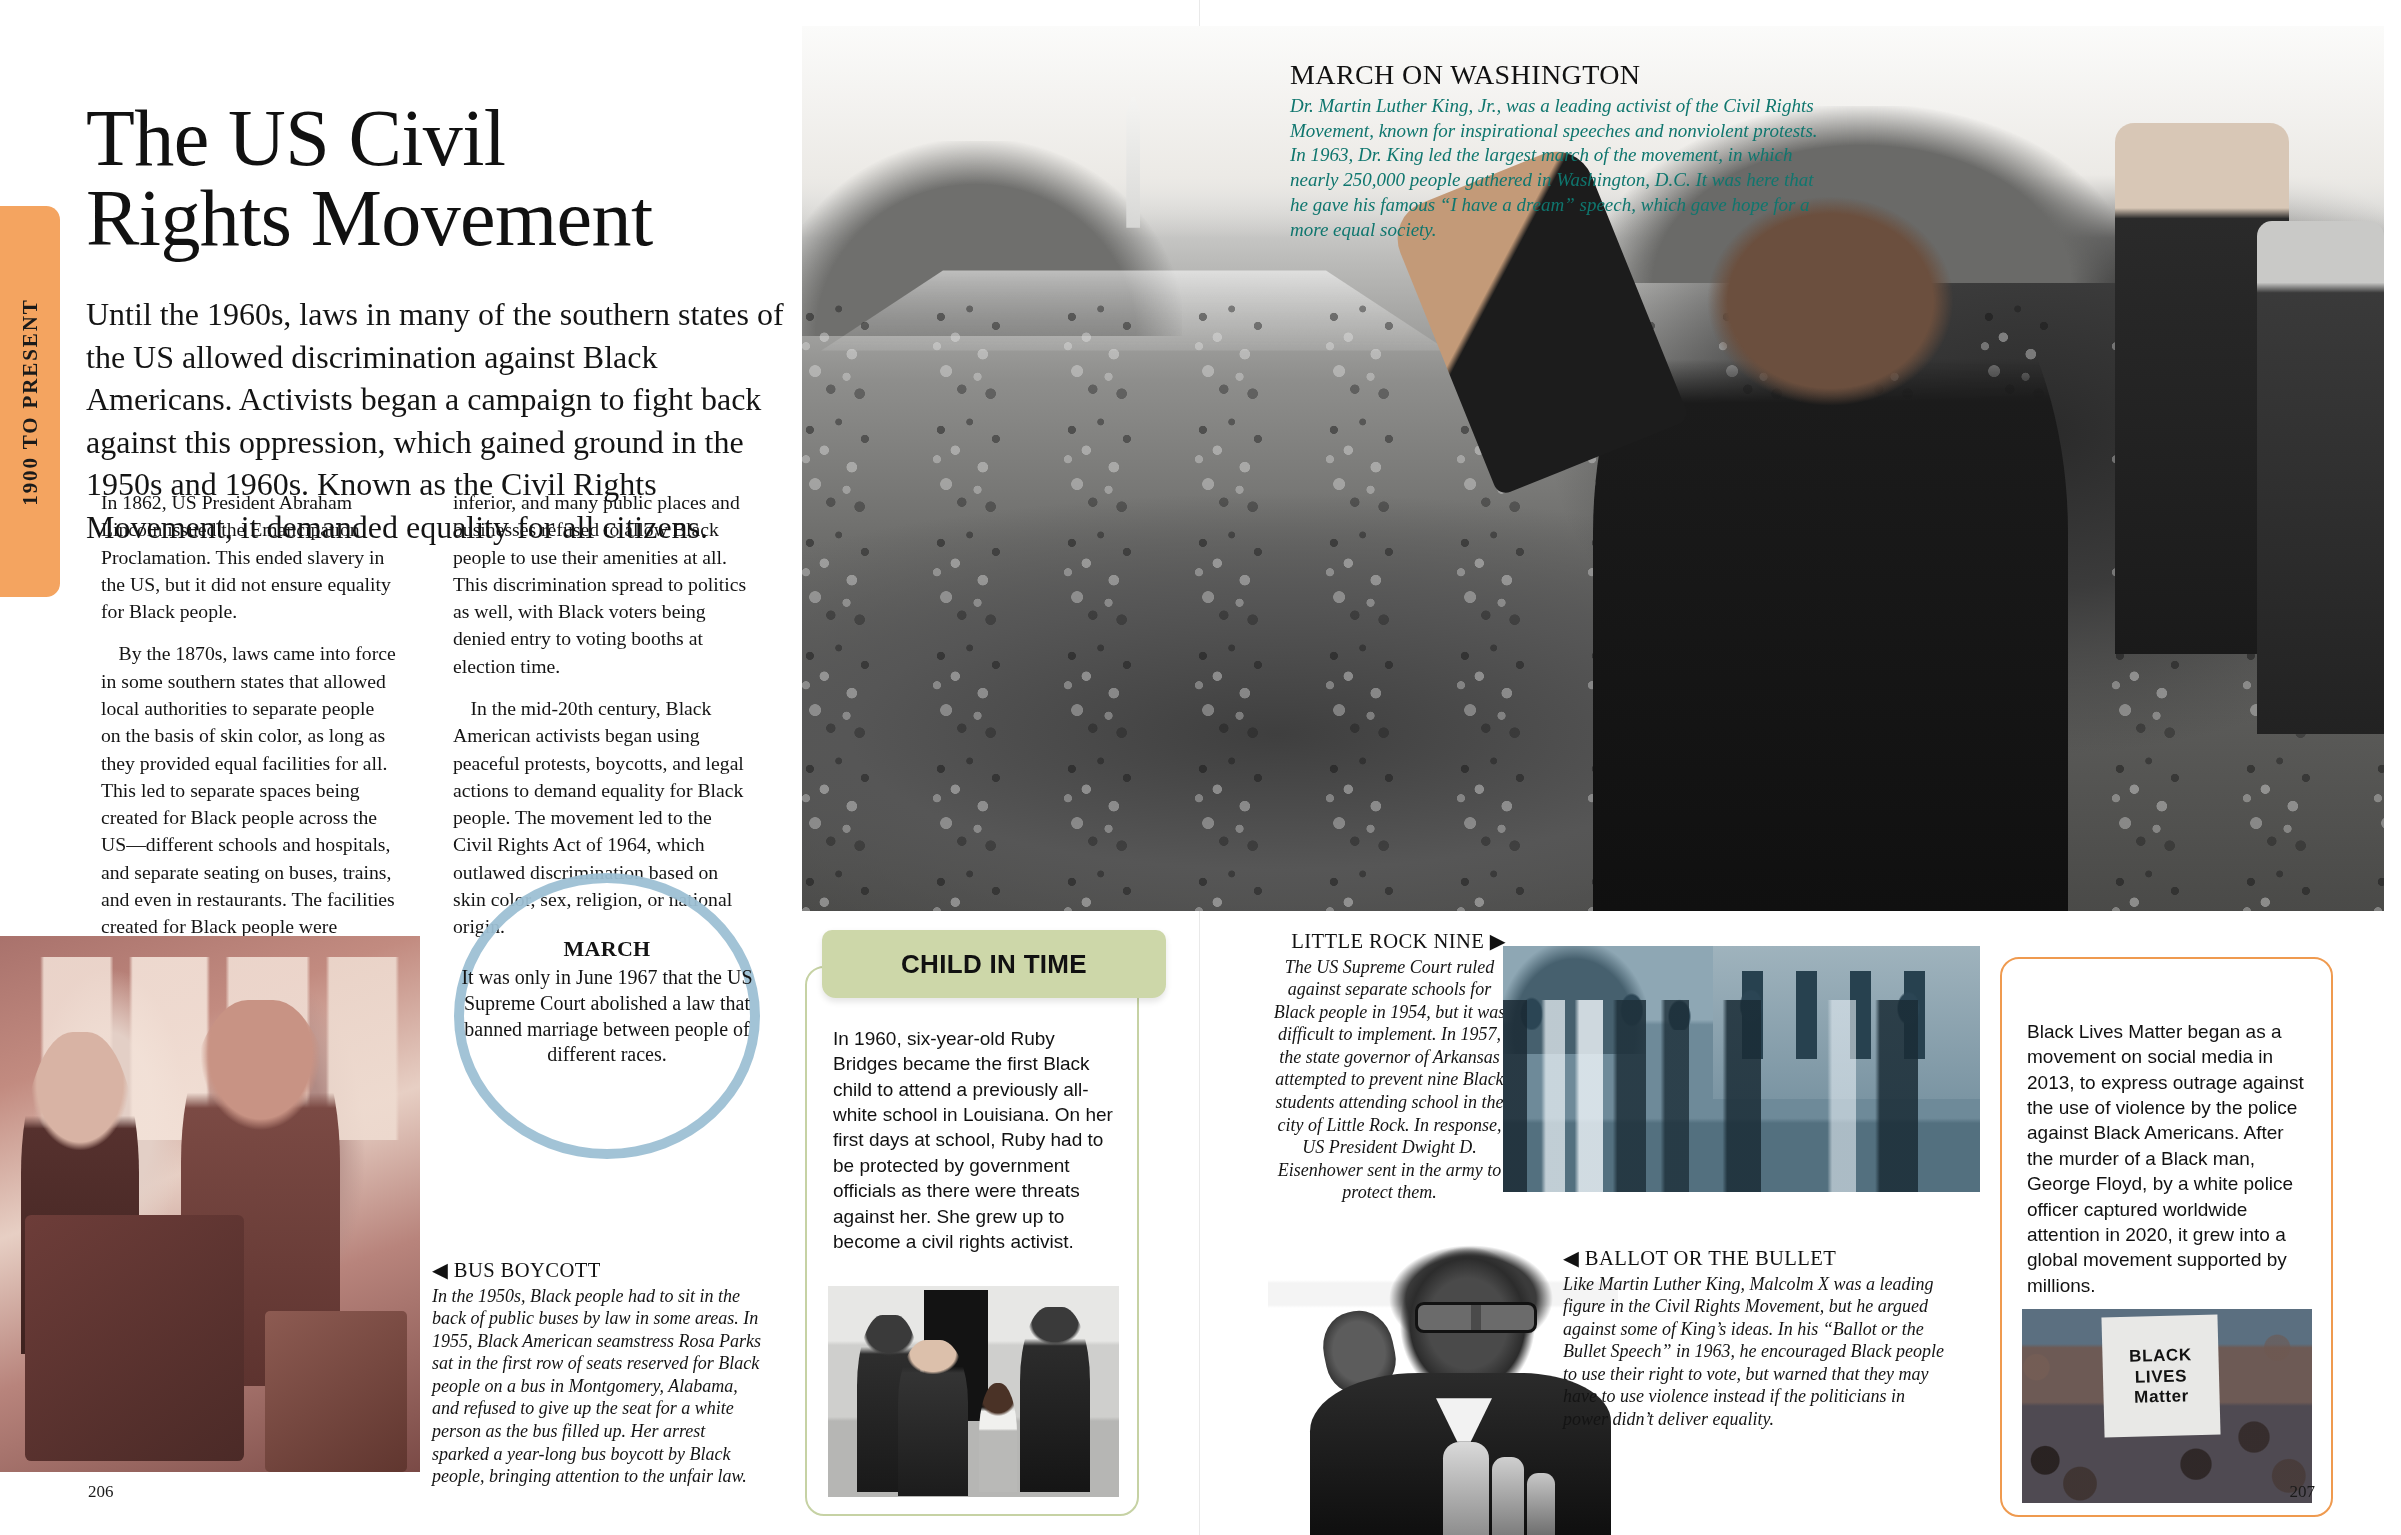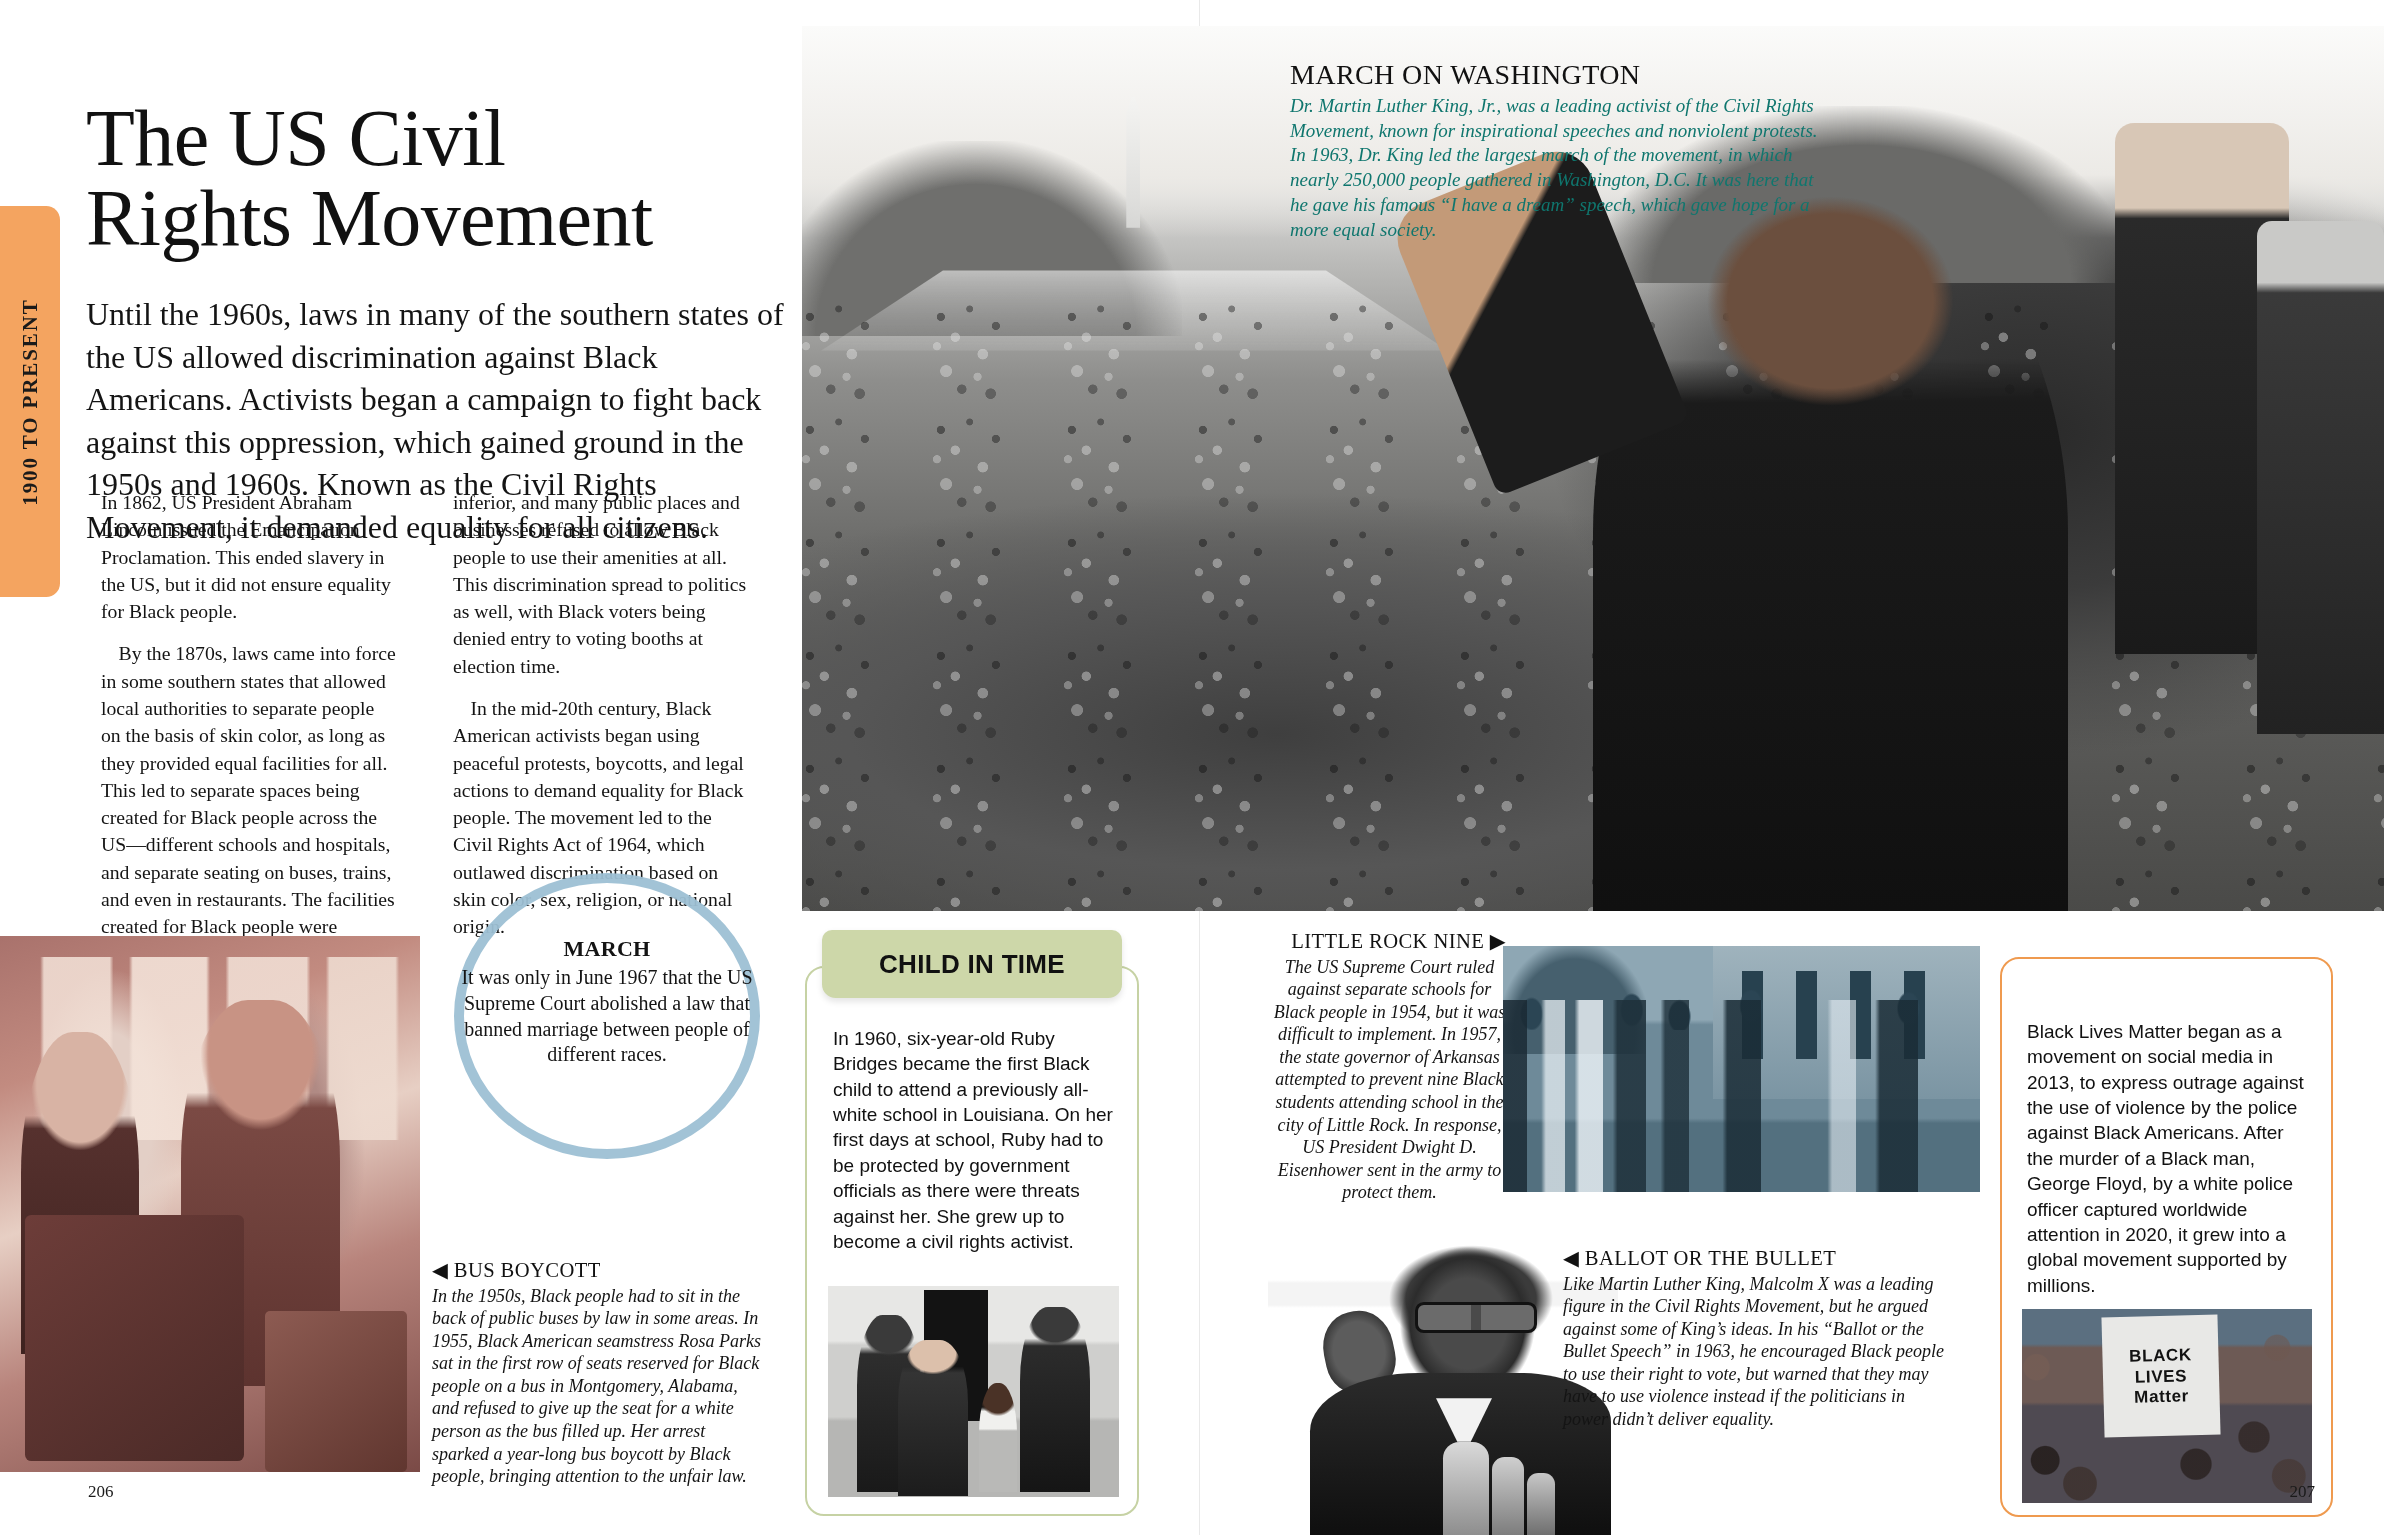--- a/index.html
+++ b/index.html
@@ -189,21 +189,21 @@
     font-family:"Liberation Serif",serif;font-size:20.6px;letter-spacing:0.4px;color:#111;margin-bottom:2.5px;
   }
   .cap-bd{font-style:italic;font-size:18px;line-height:1.255;color:#141414;}
 
   
   #child{
     position:absolute;left:805px;top:966px;width:334px;height:550px;
     border:2.5px solid #c6d2a4;border-radius:19px;background:#fff;box-sizing:border-box;
   }
   #child .banner{
-    position:absolute;left:15px;top:-38px;width:300px;height:68px;
+    position:absolute;left:15px;top:-38px;width:344px;height:68px;
     background:#cdd7a9;border-radius:10px 10px 13.8px 13.8px;
     box-shadow:0 3.8px 6.3px rgba(0,0,0,.10);
     display:flex;align-items:center;justify-content:center;
   }
   #child .banner .tx{
     font-family:"Liberation Sans",sans-serif;font-weight:700;font-size:26px;
     letter-spacing:0.3px;color:#111;
   }
   #child .banner:before,#child .banner:after{
     content:"";position:absolute;top:15px;width:19px;height:36px;background:#c3cf9c;z-index:-1;

